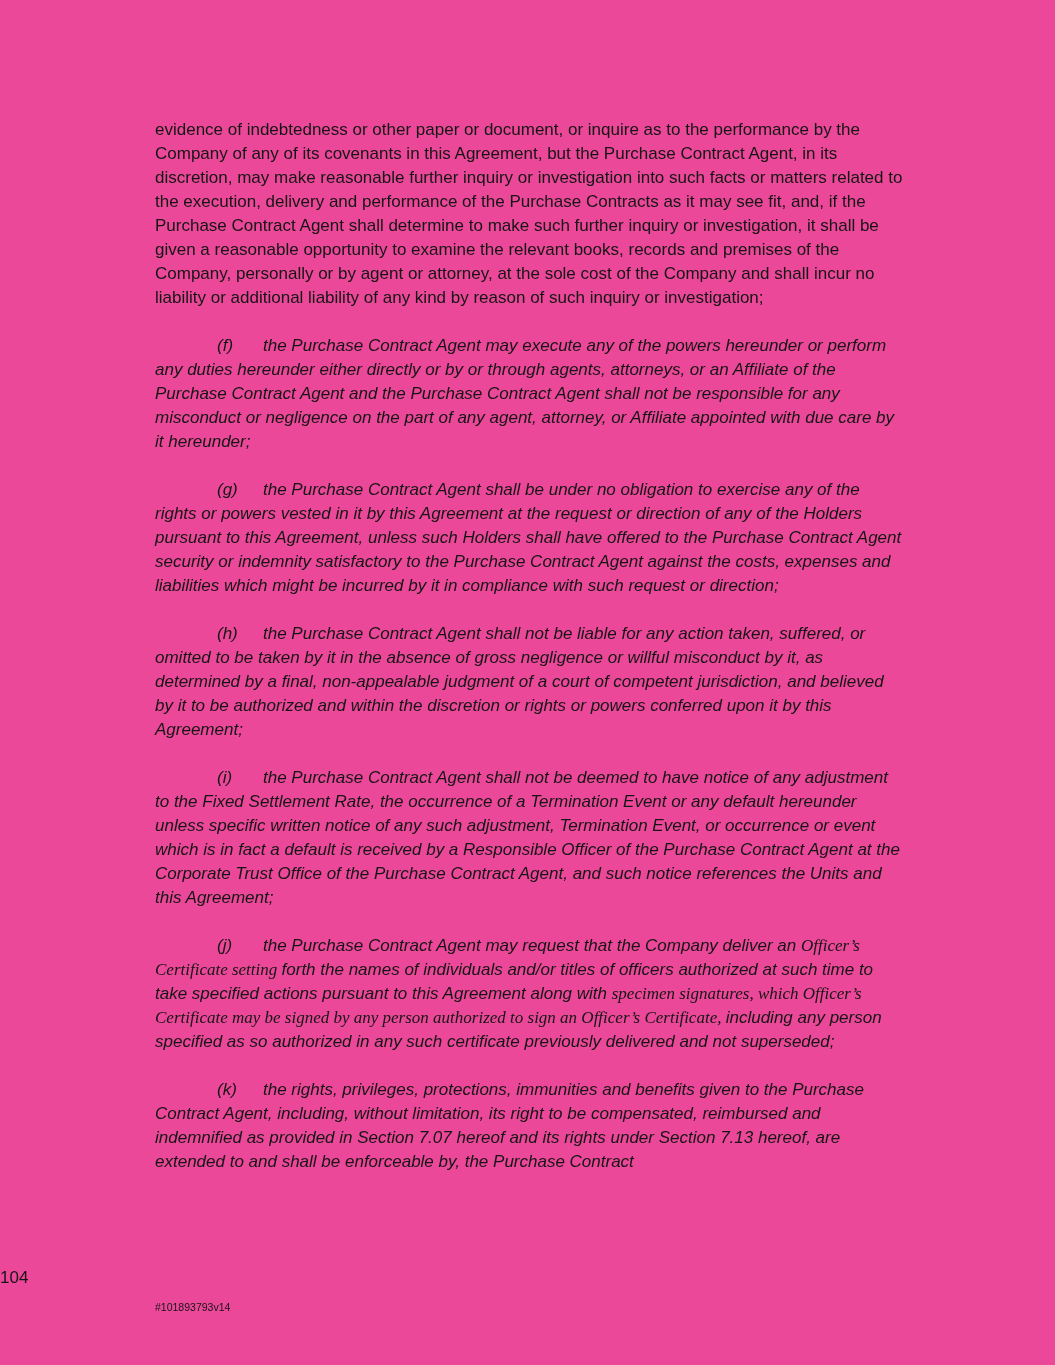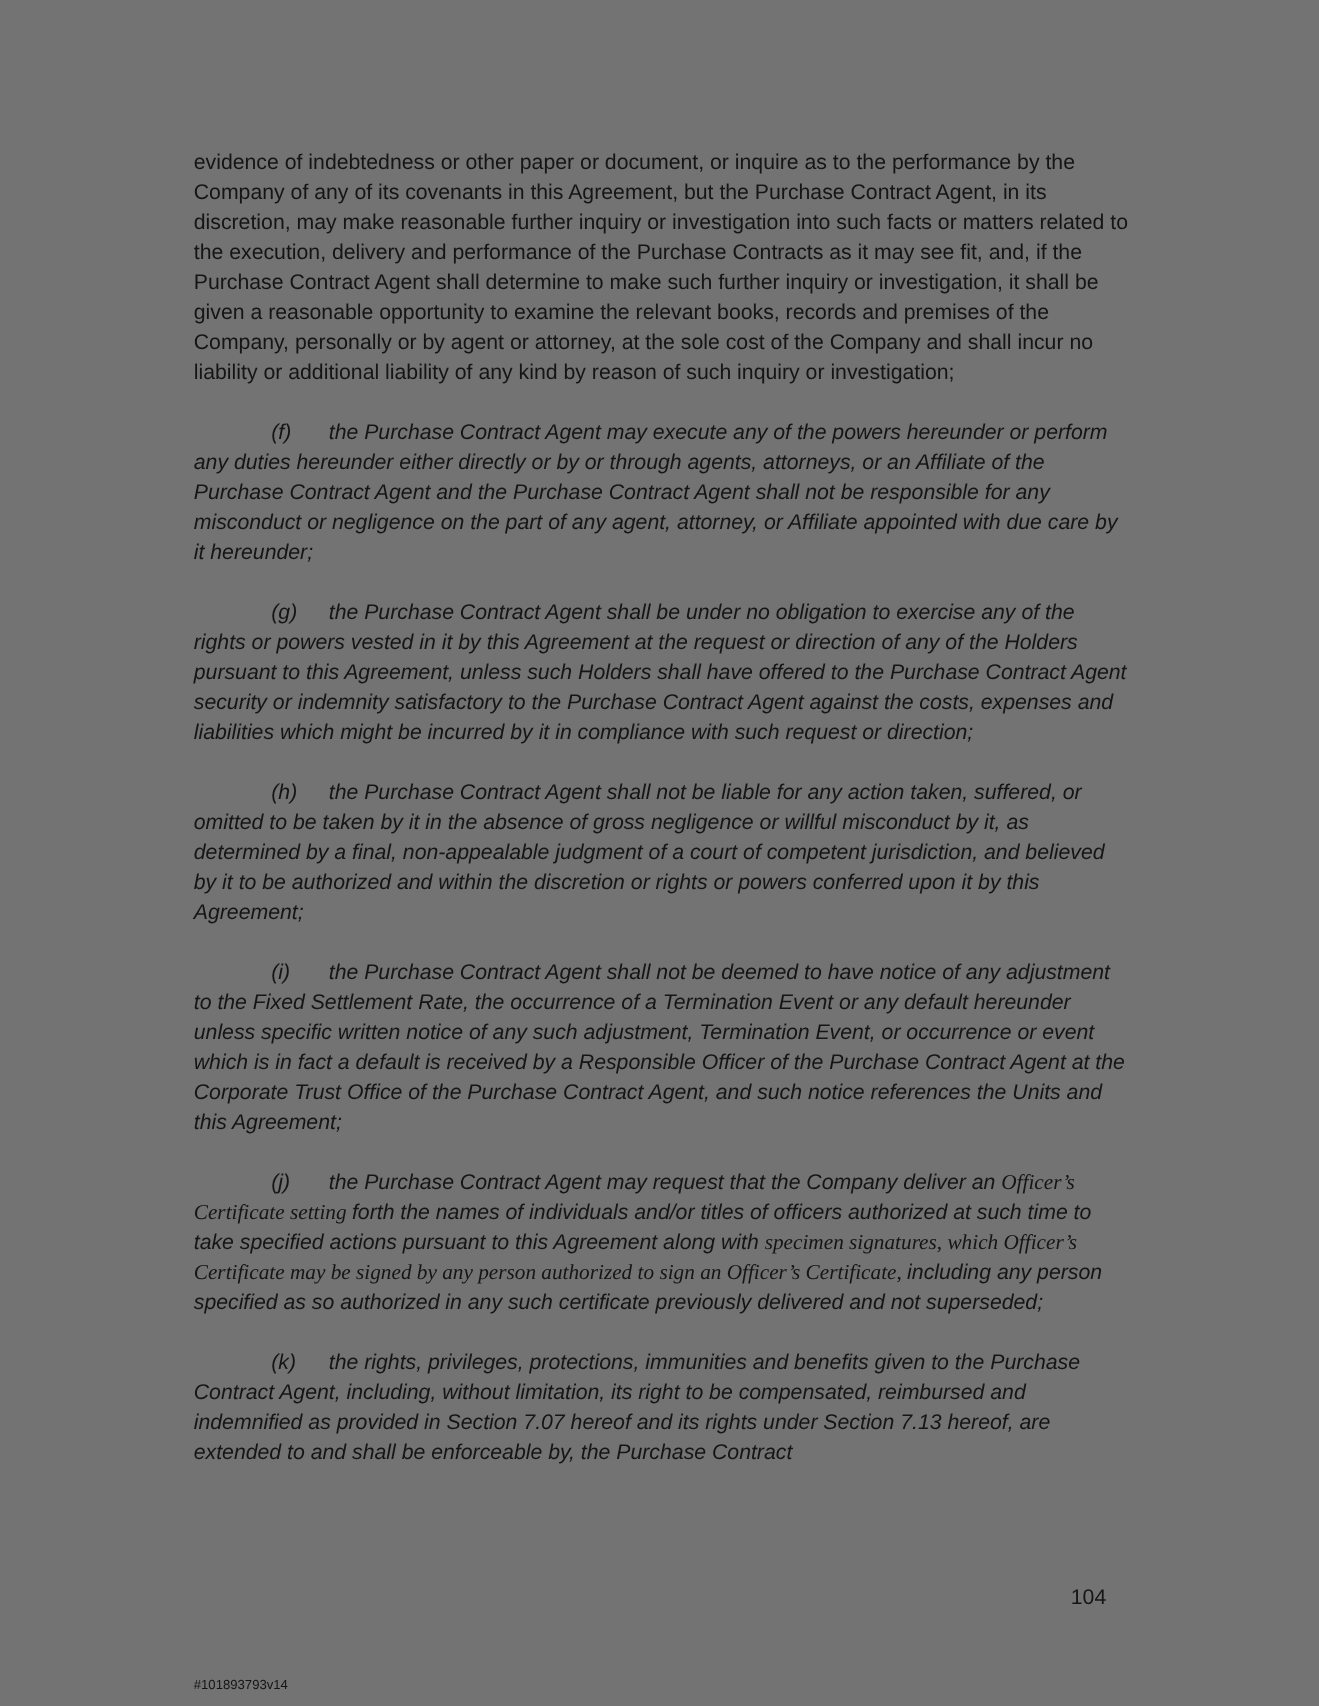--- a/index.html
+++ b/index.html
@@ -4,21 +4,21 @@
 <style>
   html, body {
     margin: 0;
     padding: 0;
     background: #ffffff;
   }
   .page {
     position: relative;
     width: 1055px;
     height: 1365px;
-    background: #737373;
+    background: #ec4899;
     color: #151515;
     font-family: "Liberation Sans", sans-serif;
     overflow: hidden;
   }
   .doc-body {
     position: absolute;
     top: 118px;
     left: 155px;
     width: 748px;
     font-size: 17px;
@@ -41,28 +41,28 @@
     font-family: "Liberation Sans", sans-serif;
   }
   .serif {
     font-family: "Liberation Serif", serif;
   }
   .page-number {
     position: absolute;
     top: 1266px;
     left: 0;
     width: 885px;
-    text-align: right;
+    text-align: left;
     font-size: 17px;
     line-height: 24px;
     color: #151515;
   }
   .footer-note {
     position: absolute;
-    top: 1342px;
+    top: 1301px;
     left: 155px;
     font-size: 10.5px;
     line-height: 12px;
     color: #151515;
   }
 </style>
 </head>
 <body>
 
 <div class="page">

